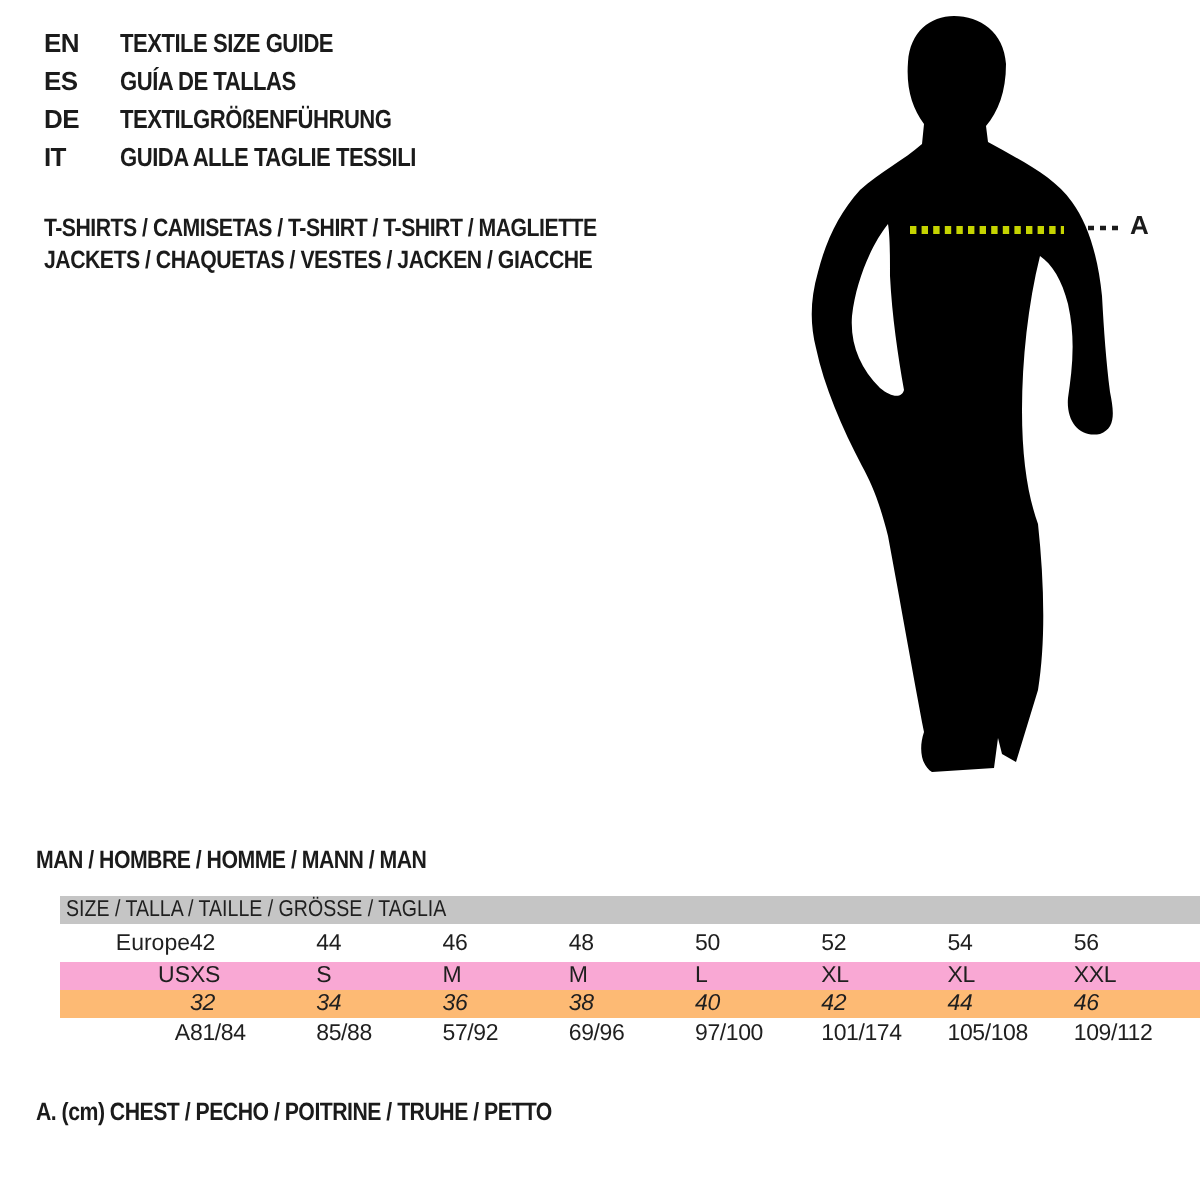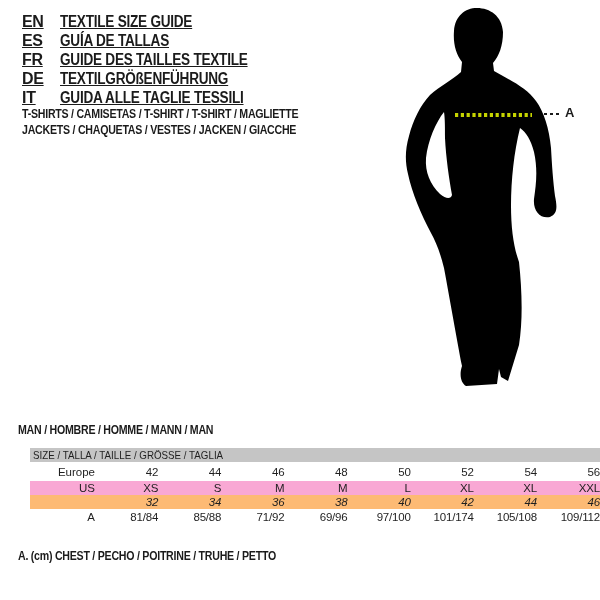--- a/index.html
+++ b/index.html
@@ -2,42 +2,42 @@
 <html><head>
 <meta charset="utf-8">
 <style>
   html,body{margin:0;padding:0;background:#ffffff;}
   .page{position:relative;width:600px;height:600px;background:#ffffff;overflow:hidden;
         font-family:"Liberation Sans","DejaVu Sans",sans-serif;color:#1b1b1b;}
   .cond{transform:scaleX(0.85);transform-origin:left center;white-space:nowrap;}
 
   
   .lang-block{position:absolute;left:22px;top:12px;}
-  .lang-row{display:flex;height:19px;line-height:19px;font-weight:bold;font-size:16px;letter-spacing:-0.3px;text-decoration:underline;}
+  .lang-row{display:flex;height:19px;line-height:19px;font-weight:bold;font-size:13px;letter-spacing:-0.3px;}
   .lang-code{width:38px;flex:none;}
   .lang-label{white-space:nowrap;}
 
   
   .cat-block{position:absolute;left:22px;top:107px;}
   .cat-line{height:15.5px;line-height:15.5px;font-weight:bold;font-size:12.5px;letter-spacing:-0.3px;}
 
   
   .figure-svg{position:absolute;left:0;top:0;width:600px;height:600px;}
   .measure-label{position:absolute;left:565px;top:105px;font-weight:bold;font-size:13px;}
 
   
   .gender-line{position:absolute;left:18px;top:423px;font-weight:bold;font-size:12.5px;letter-spacing:-0.3px;}
 
   
   .size-table{position:absolute;left:18px;top:448px;width:570px;font-size:11.5px;color:#1f1f1f;margin-left:12px;}
   .thead{height:14px;line-height:14px;background:#c5c5c5;padding-left:3px;font-size:11.5px;}
   .thead-text{display:inline-block;}
   .trow{display:grid;grid-template-columns:65px repeat(8,1fr);align-items:center;}
   .trow .tlabel{padding-left:3px;text-align:right;}
-  .trow .tval{text-align:right;letter-spacing:-0.2px;}
+  .trow .tval{text-align:left;letter-spacing:-0.2px;}
   .r0{height:19px;}
   .r1{height:13.5px;background:#f9a8d4;}
   .r2{height:14.5px;background:#fdba74;font-style:italic;}
   .r3{height:16px;}
 
   
   .footnote{position:absolute;left:18px;top:549px;font-weight:bold;font-size:12.5px;letter-spacing:-0.3px;}
 </style>
 </head>
 <body>
@@ -45,24 +45,20 @@
 <div class="page">
 
   <div class="lang-block">
     <div class="lang-row">
       <span class="lang-code">EN</span>
       <span class="lang-label cond">TEXTILE SIZE GUIDE</span>
     </div>
     <div class="lang-row">
       <span class="lang-code">ES</span>
       <span class="lang-label cond">GUÍA DE TALLAS</span>
-    </div>
-    <div class="lang-row">
-      <span class="lang-code">FR</span>
-      <span class="lang-label cond">GUIDE DES TAILLES TEXTILE</span>
     </div>
     <div class="lang-row">
       <span class="lang-code">DE</span>
       <span class="lang-label cond">TEXTILGRÖßENFÜHRUNG</span>
     </div>
     <div class="lang-row">
       <span class="lang-code">IT</span>
       <span class="lang-label cond">GUIDA ALLE TAGLIE TESSILI</span>
     </div>
   </div>
@@ -156,21 +152,21 @@
       <span class="tval">38</span>
       <span class="tval">40</span>
       <span class="tval">42</span>
       <span class="tval">44</span>
       <span class="tval">46</span>
     </div>
     <div class="trow r3">
       <span class="tlabel">A</span>
       <span class="tval">81/84</span>
       <span class="tval">85/88</span>
-      <span class="tval">71/92</span>
+      <span class="tval">57/92</span>
       <span class="tval">69/96</span>
       <span class="tval">97/100</span>
       <span class="tval">101/174</span>
       <span class="tval">105/108</span>
       <span class="tval">109/112</span>
     </div>
   </div>
 
   <div class="footnote cond">A. (cm) CHEST / PECHO / POITRINE / TRUHE / PETTO</div>
 

